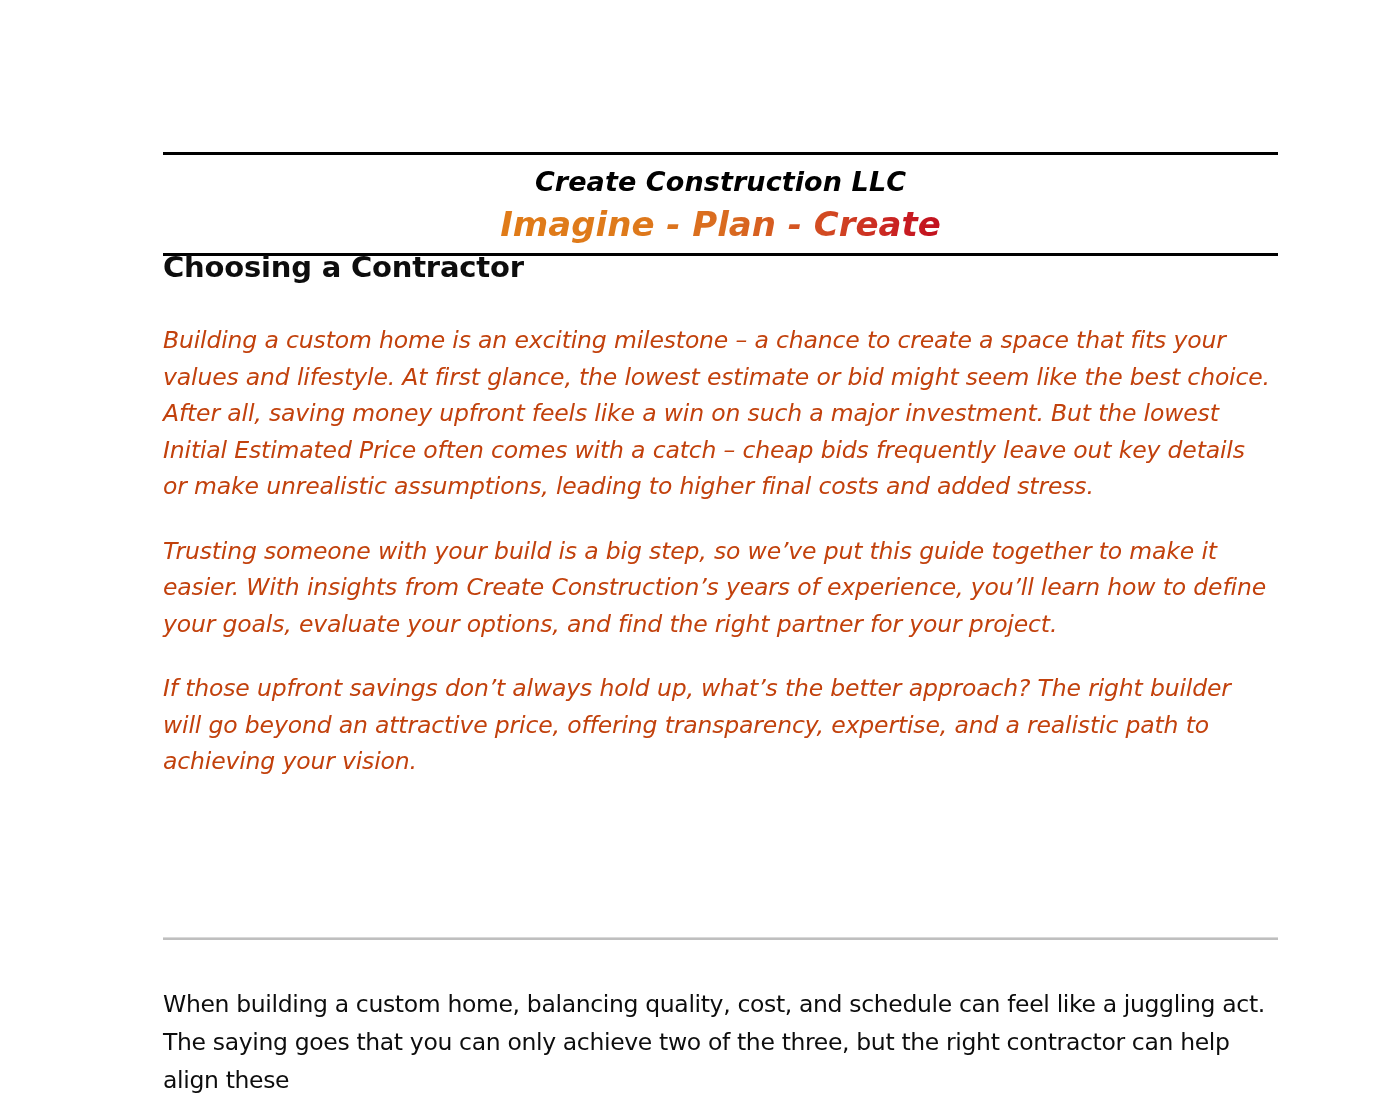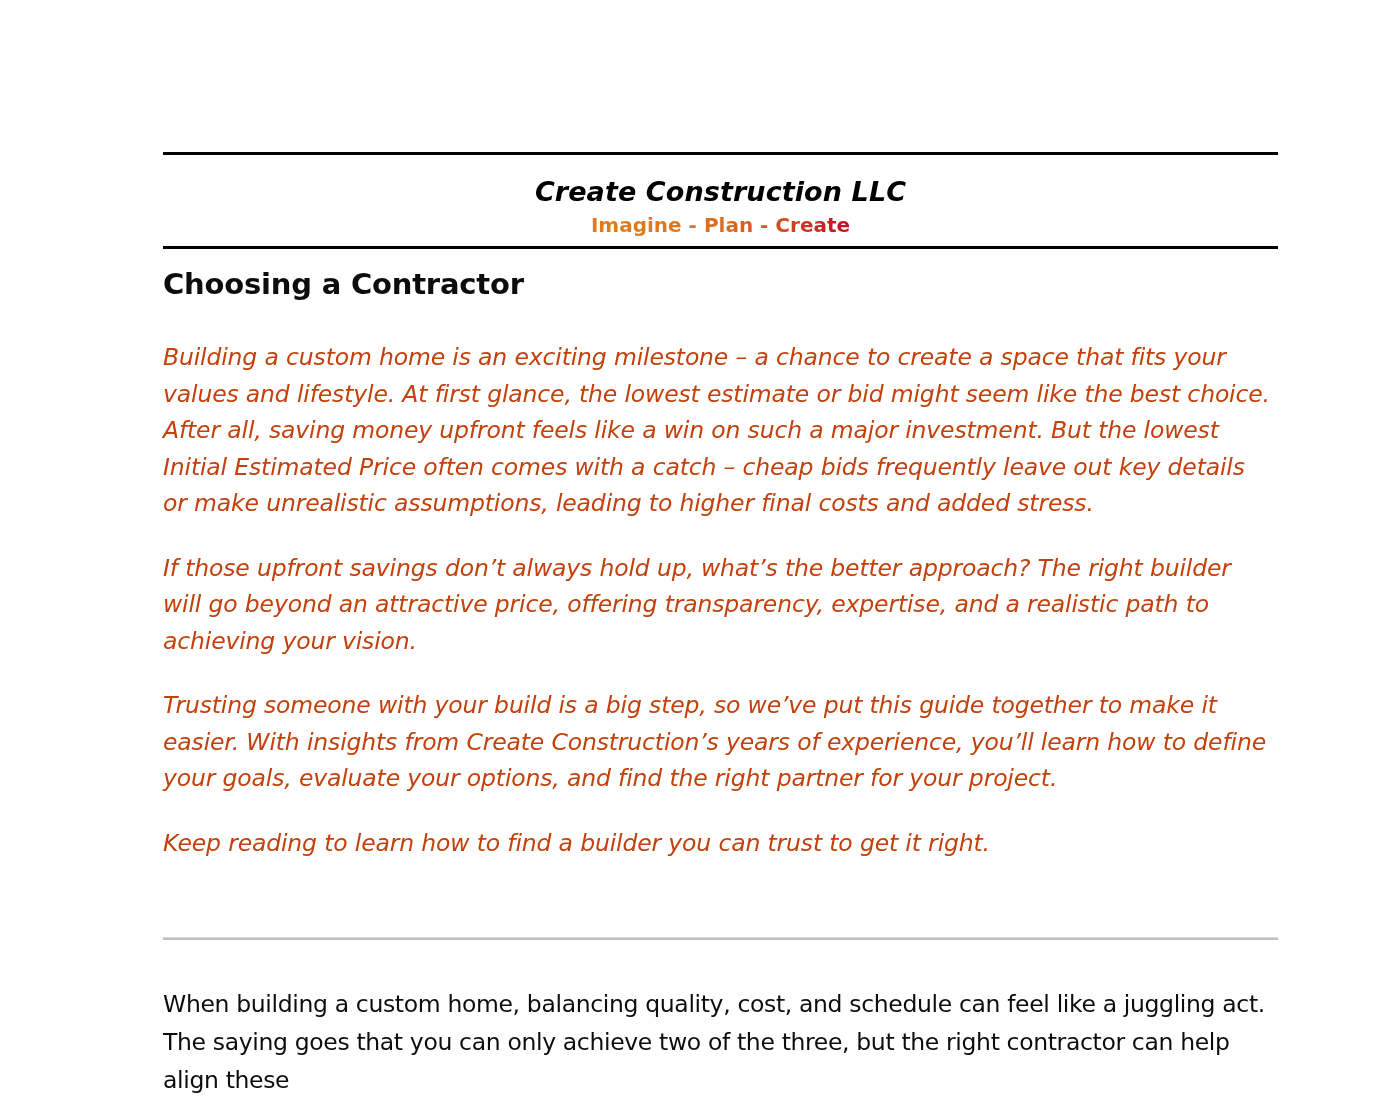--- a/index.html
+++ b/index.html
@@ -24,58 +24,59 @@
   }
 
   
   .doc-header {
     position: absolute;
     left: 163px;
     top: 152px;
     width: 1115px;
     border-top: 3px solid #000000;
     border-bottom: 3px solid #000000;
-    padding: 20px 0 8px 0;
+    padding: 10px 0 8px 0;
     text-align: center;
   }
   .company-name {
     font-family: "DejaVu Sans", sans-serif;
     font-size: 27px;
     font-weight: bold;
     font-style: italic;
     letter-spacing: 0.1px;
     line-height: 1.25;
     color: #000000;
     margin: 0;
   }
   .tagline {
     font-family: "DejaVu Sans", sans-serif;
-    font-size: 20px;
+    font-size: 34px;
     font-weight: bold;
+    font-style: italic;
     line-height: 1.25;
     margin: 4px 0 0 0;
     background-image: linear-gradient(90deg,
         #E07B18 0%,
         #DE7A1B 30%,
         #D96A20 52%,
         #D24A22 74%,
         #C81C22 92%,
         #C1111E 100%);
     -webkit-background-clip: text;
     background-clip: text;
     color: transparent;
     -webkit-text-fill-color: transparent;
     display: inline-block;
   }
 
   
   .content {
     position: absolute;
     left: 163px;
-    top: 268px;
+    top: 251px;
     width: 1110px;
   }
 
   h1.section-title {
     font-family: "DejaVu Sans", sans-serif;
     font-size: 29px;
     font-weight: bold;
     font-style: normal;
     color: #0d0d0d;
     margin: 0 0 38px 0;
@@ -144,25 +145,24 @@
     <div style="text-align:center;">
       <span class="tagline">Imagine - Plan - Create</span>
     </div>
   </div>
 
   <div class="content">
     <h1 class="section-title">Choosing a Contractor</h1>
 
     <p class="body-italic">Building a custom home is an exciting milestone – a chance to create a space that fits your values and lifestyle. At first glance, the lowest estimate or bid might seem like the best choice. After all, saving money upfront feels like a win on such a major investment. But the lowest Initial Estimated Price often comes with a catch – cheap bids frequently leave out key details or make unrealistic assumptions, leading to higher final costs and added stress.</p>
 
+    <p class="body-italic">Trusting someone with your build is a big step, so we’ve put this guide together to make it easier. With insights from Create Construction’s years of experience, you’ll learn how to define your goals, evaluate your options, and find the right partner for your project.</p>
+
     <p class="body-italic">If those upfront savings don’t always hold up, what’s the better approach? The right builder will go beyond an attractive price, offering transparency, expertise, and a realistic path to achieving your vision.</p>
 
-    <p class="body-italic">Trusting someone with your build is a big step, so we’ve put this guide together to make it easier. With insights from Create Construction’s years of experience, you’ll learn how to define your goals, evaluate your options, and find the right partner for your project.</p>
-
-    <p class="body-italic last">Keep reading to learn how to find a builder you can trust to get it right.</p>
   </div>
 
   <div class="section-divider"></div>
 
   <div class="content-lower">
 
     <p class="body-plain">When building a custom home, balancing quality, cost, and schedule can feel like a juggling act. The saying goes that you can only achieve two of the three, but the right contractor can help align these</p>
   </div>
 
 </div>

